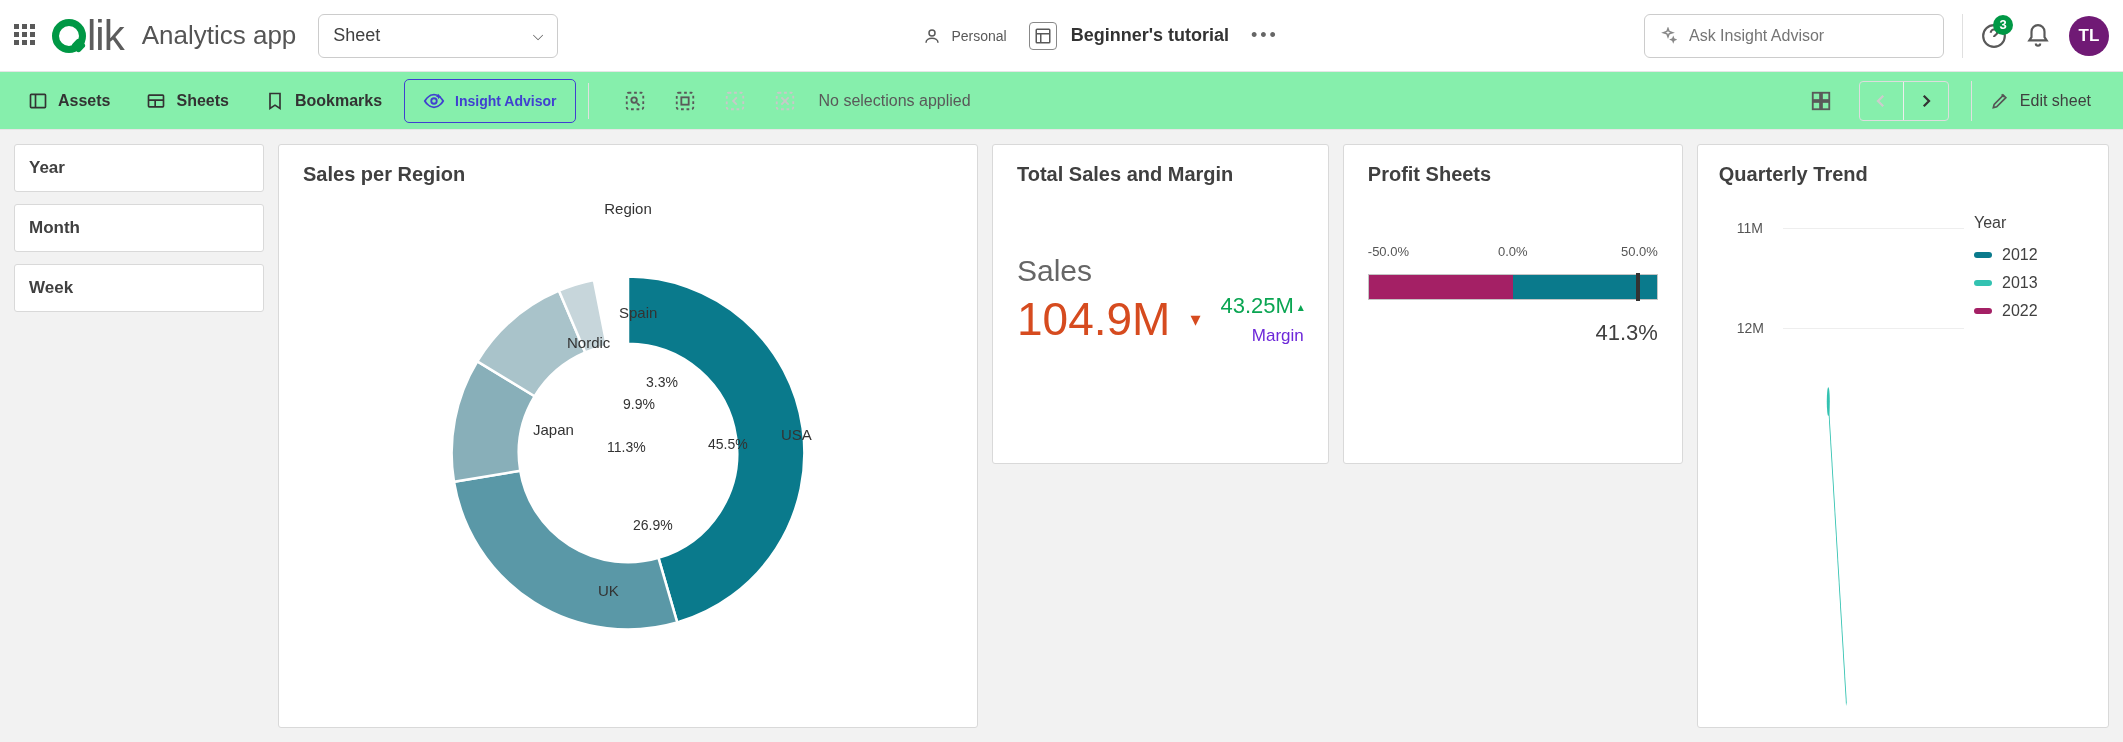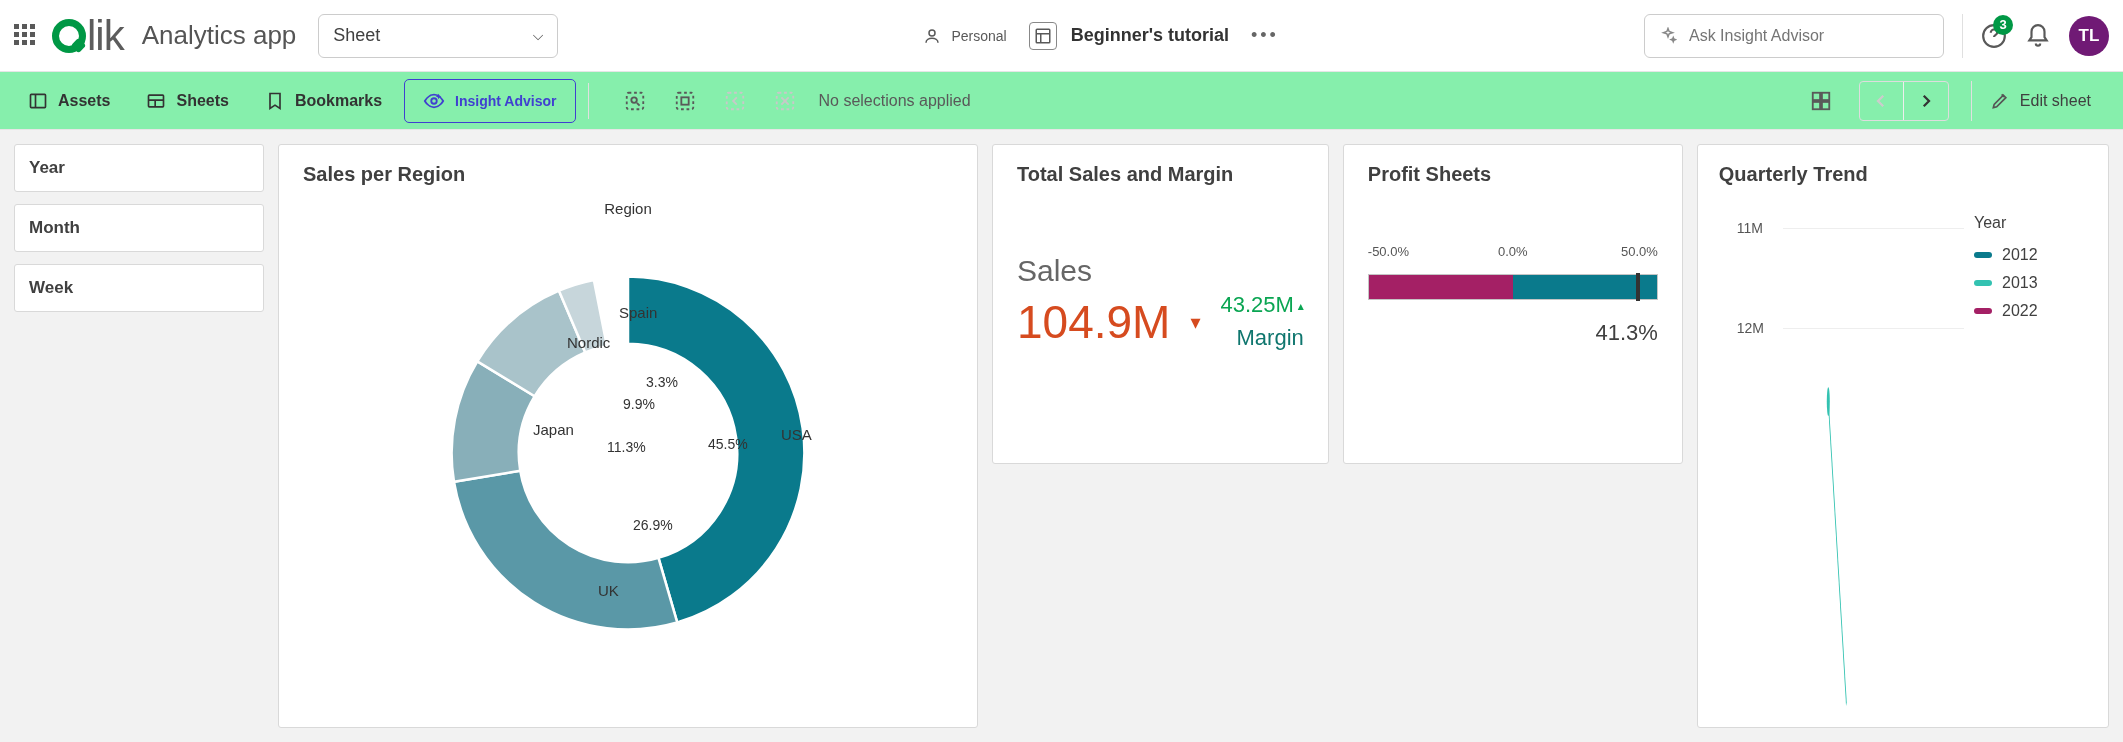--- a/index.html
+++ b/index.html
@@ -73,21 +73,21 @@
   .right-col { flex:1; display:flex; flex-direction:row; gap:14px; min-width:0; height:100%; }
   .right-top { display:flex; gap:14px; height:320px; }
 
   .kpi-card { flex:1; }
   .kpi-sub { font-size:30px; color:#666; margin-top:68px; }
   .kpi-row { display:flex; align-items:center; gap:20px; margin-top:4px;text-align:right; }
   .kpi-big { font-size:46px; color:#d64b1f; font-weight:400; }
   .kpi-arrow { color:#d64b1f; font-size:20px; }
   .kpi-side-val { color:#0aa552; font-size:22px; }
   .kpi-side-arr { color:#0aa552; font-size:12px; position:relative; top:-2px; }
-  .kpi-side-lbl { color:#0f766e; font-size:22px;margin-top:7px; }
+  .kpi-side-lbl { color:#6d28d9; font-size:17px;margin-top:7px; }
 
   .pm-card { width:340px; }
   .pm-axis { position:relative; margin-top:58px; height:24px; font-size:13px; color:#555; }
   .pm-axis span { position:absolute; top:0; }
   .pm-bar-wrap { position:relative; height:26px; margin-top:6px; border:1px solid #c5c5c5; display:flex; }
   .pm-bar-a { background:#a42065; flex:0 0 50%; }
   .pm-bar-b { background:#0a7a8c; flex:1; position:relative; }
   .pm-marker { position:absolute; top:-2px; bottom:-2px; width:4px; background:#fff; border-left:2px solid #333; border-right:2px solid #333; }
   .pm-val { text-align:right; font-size:22px; margin-top:20px; }
 

